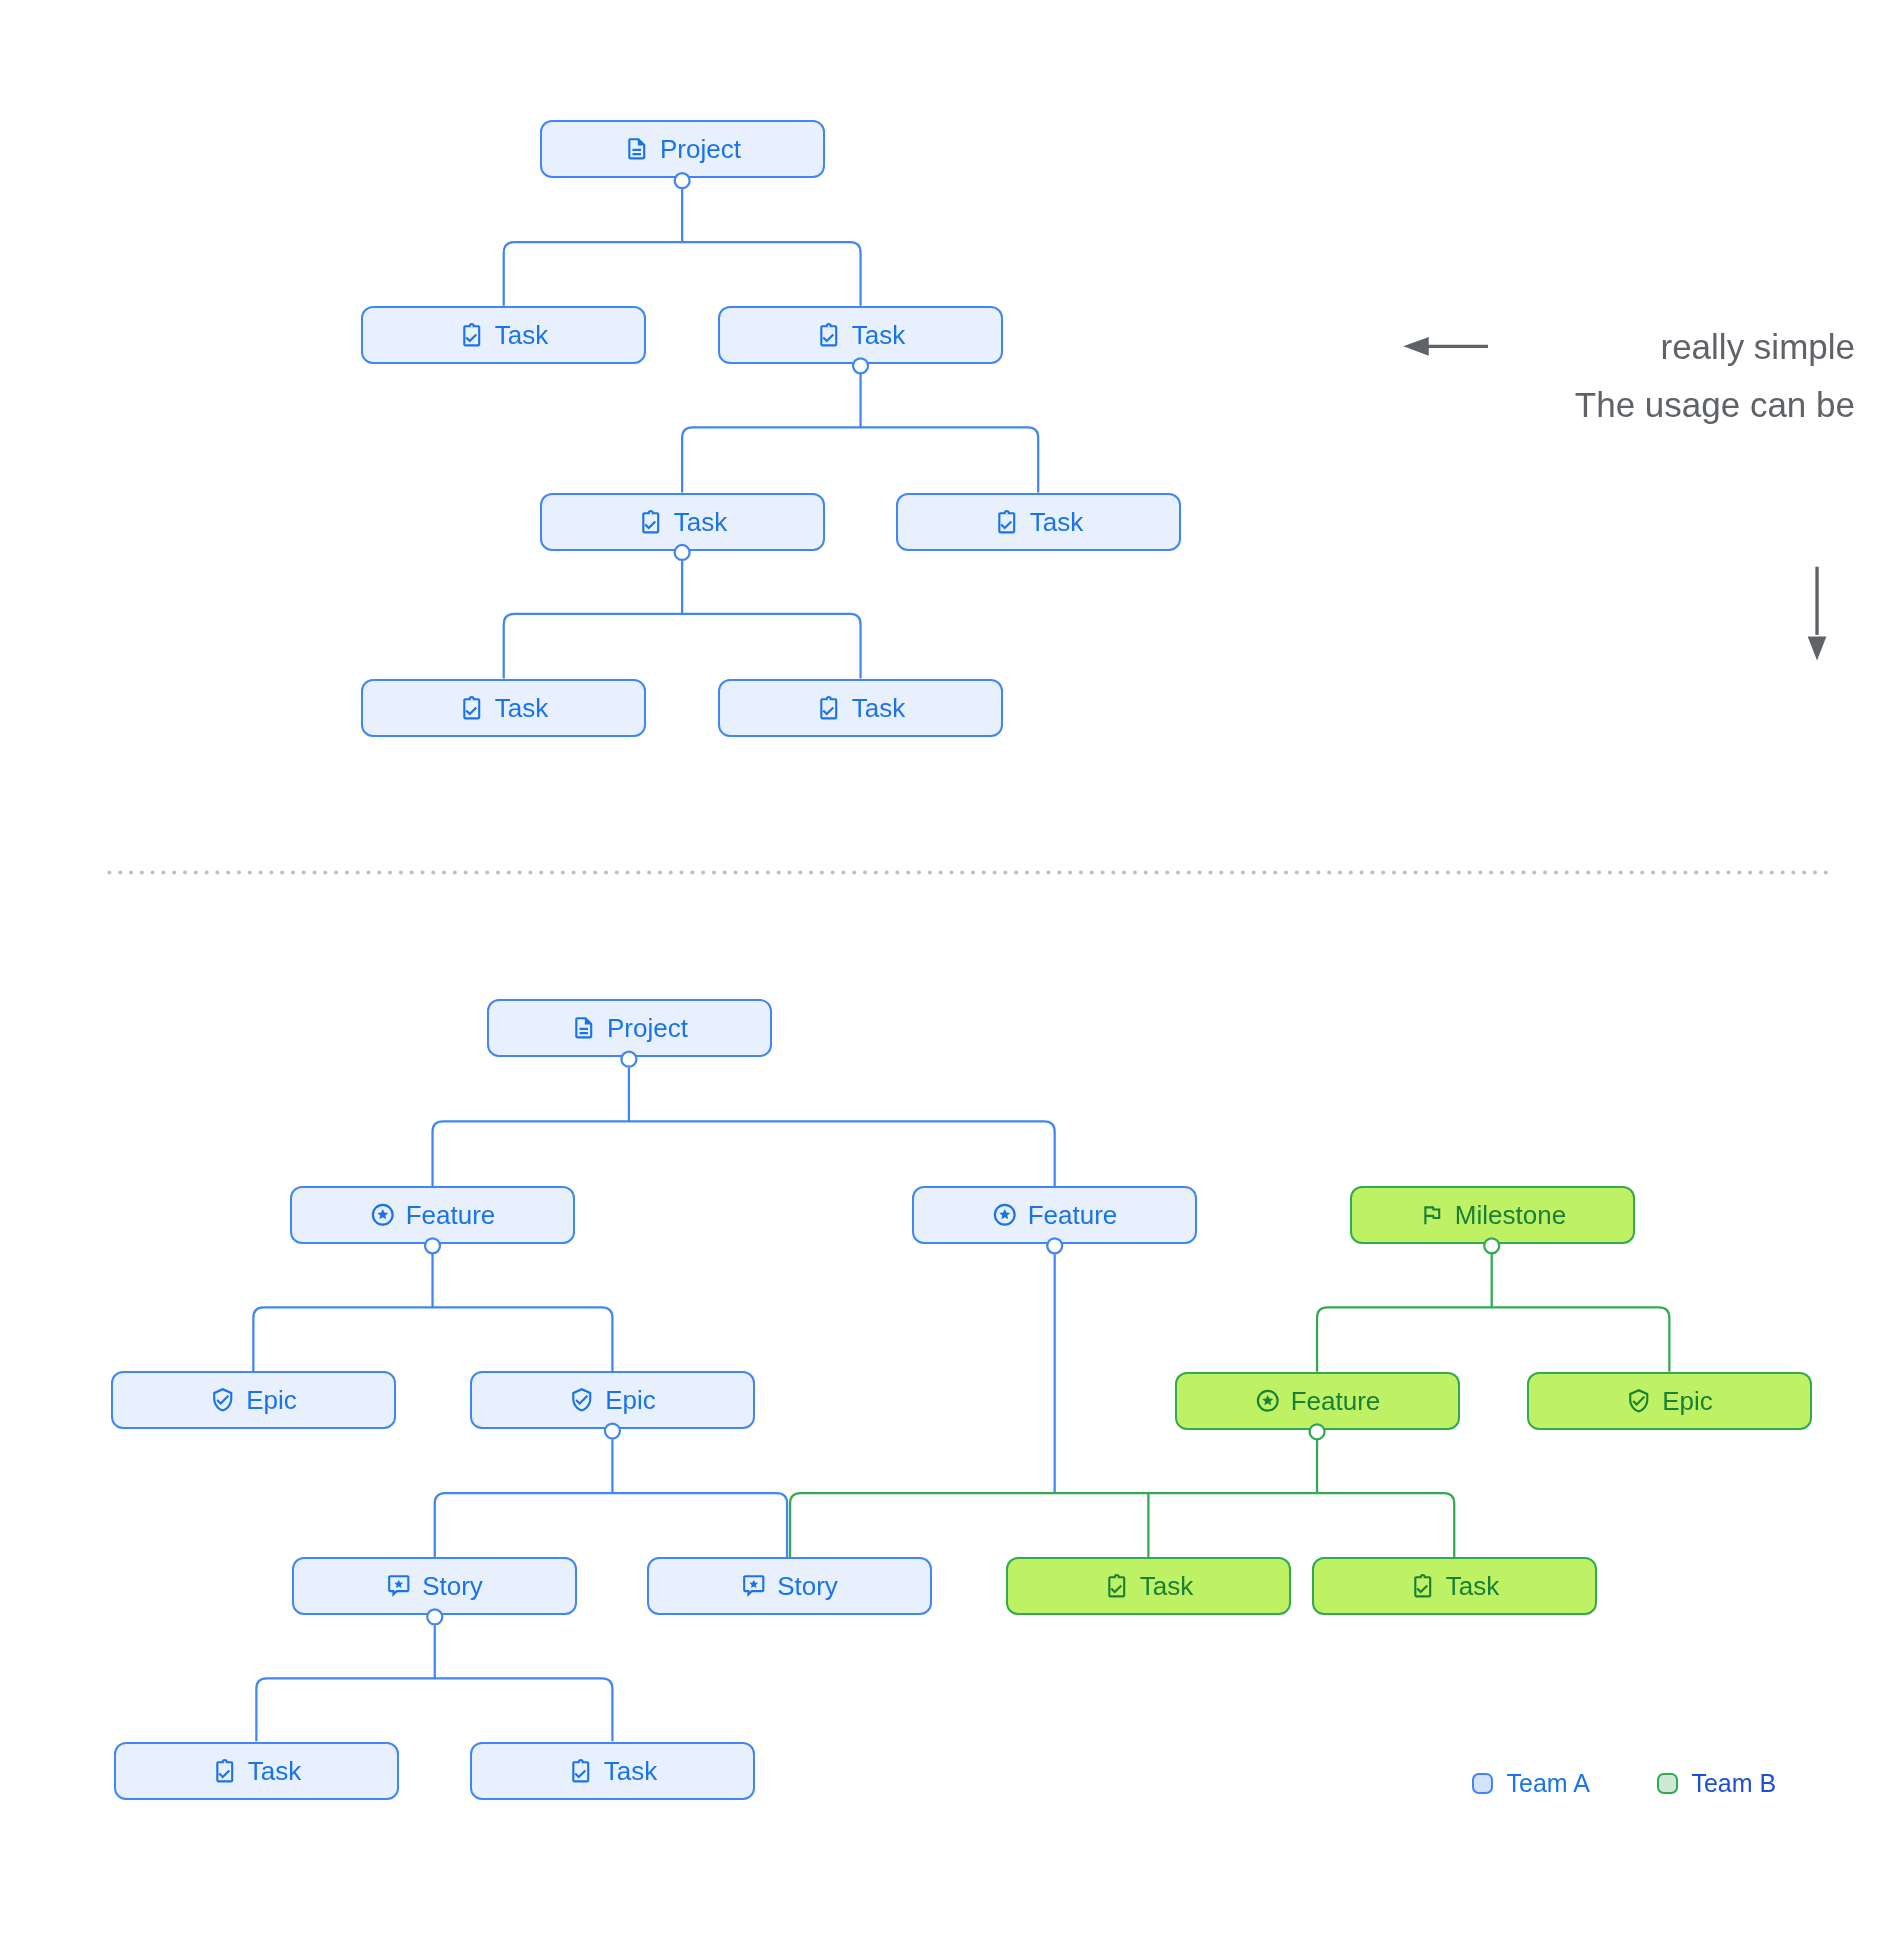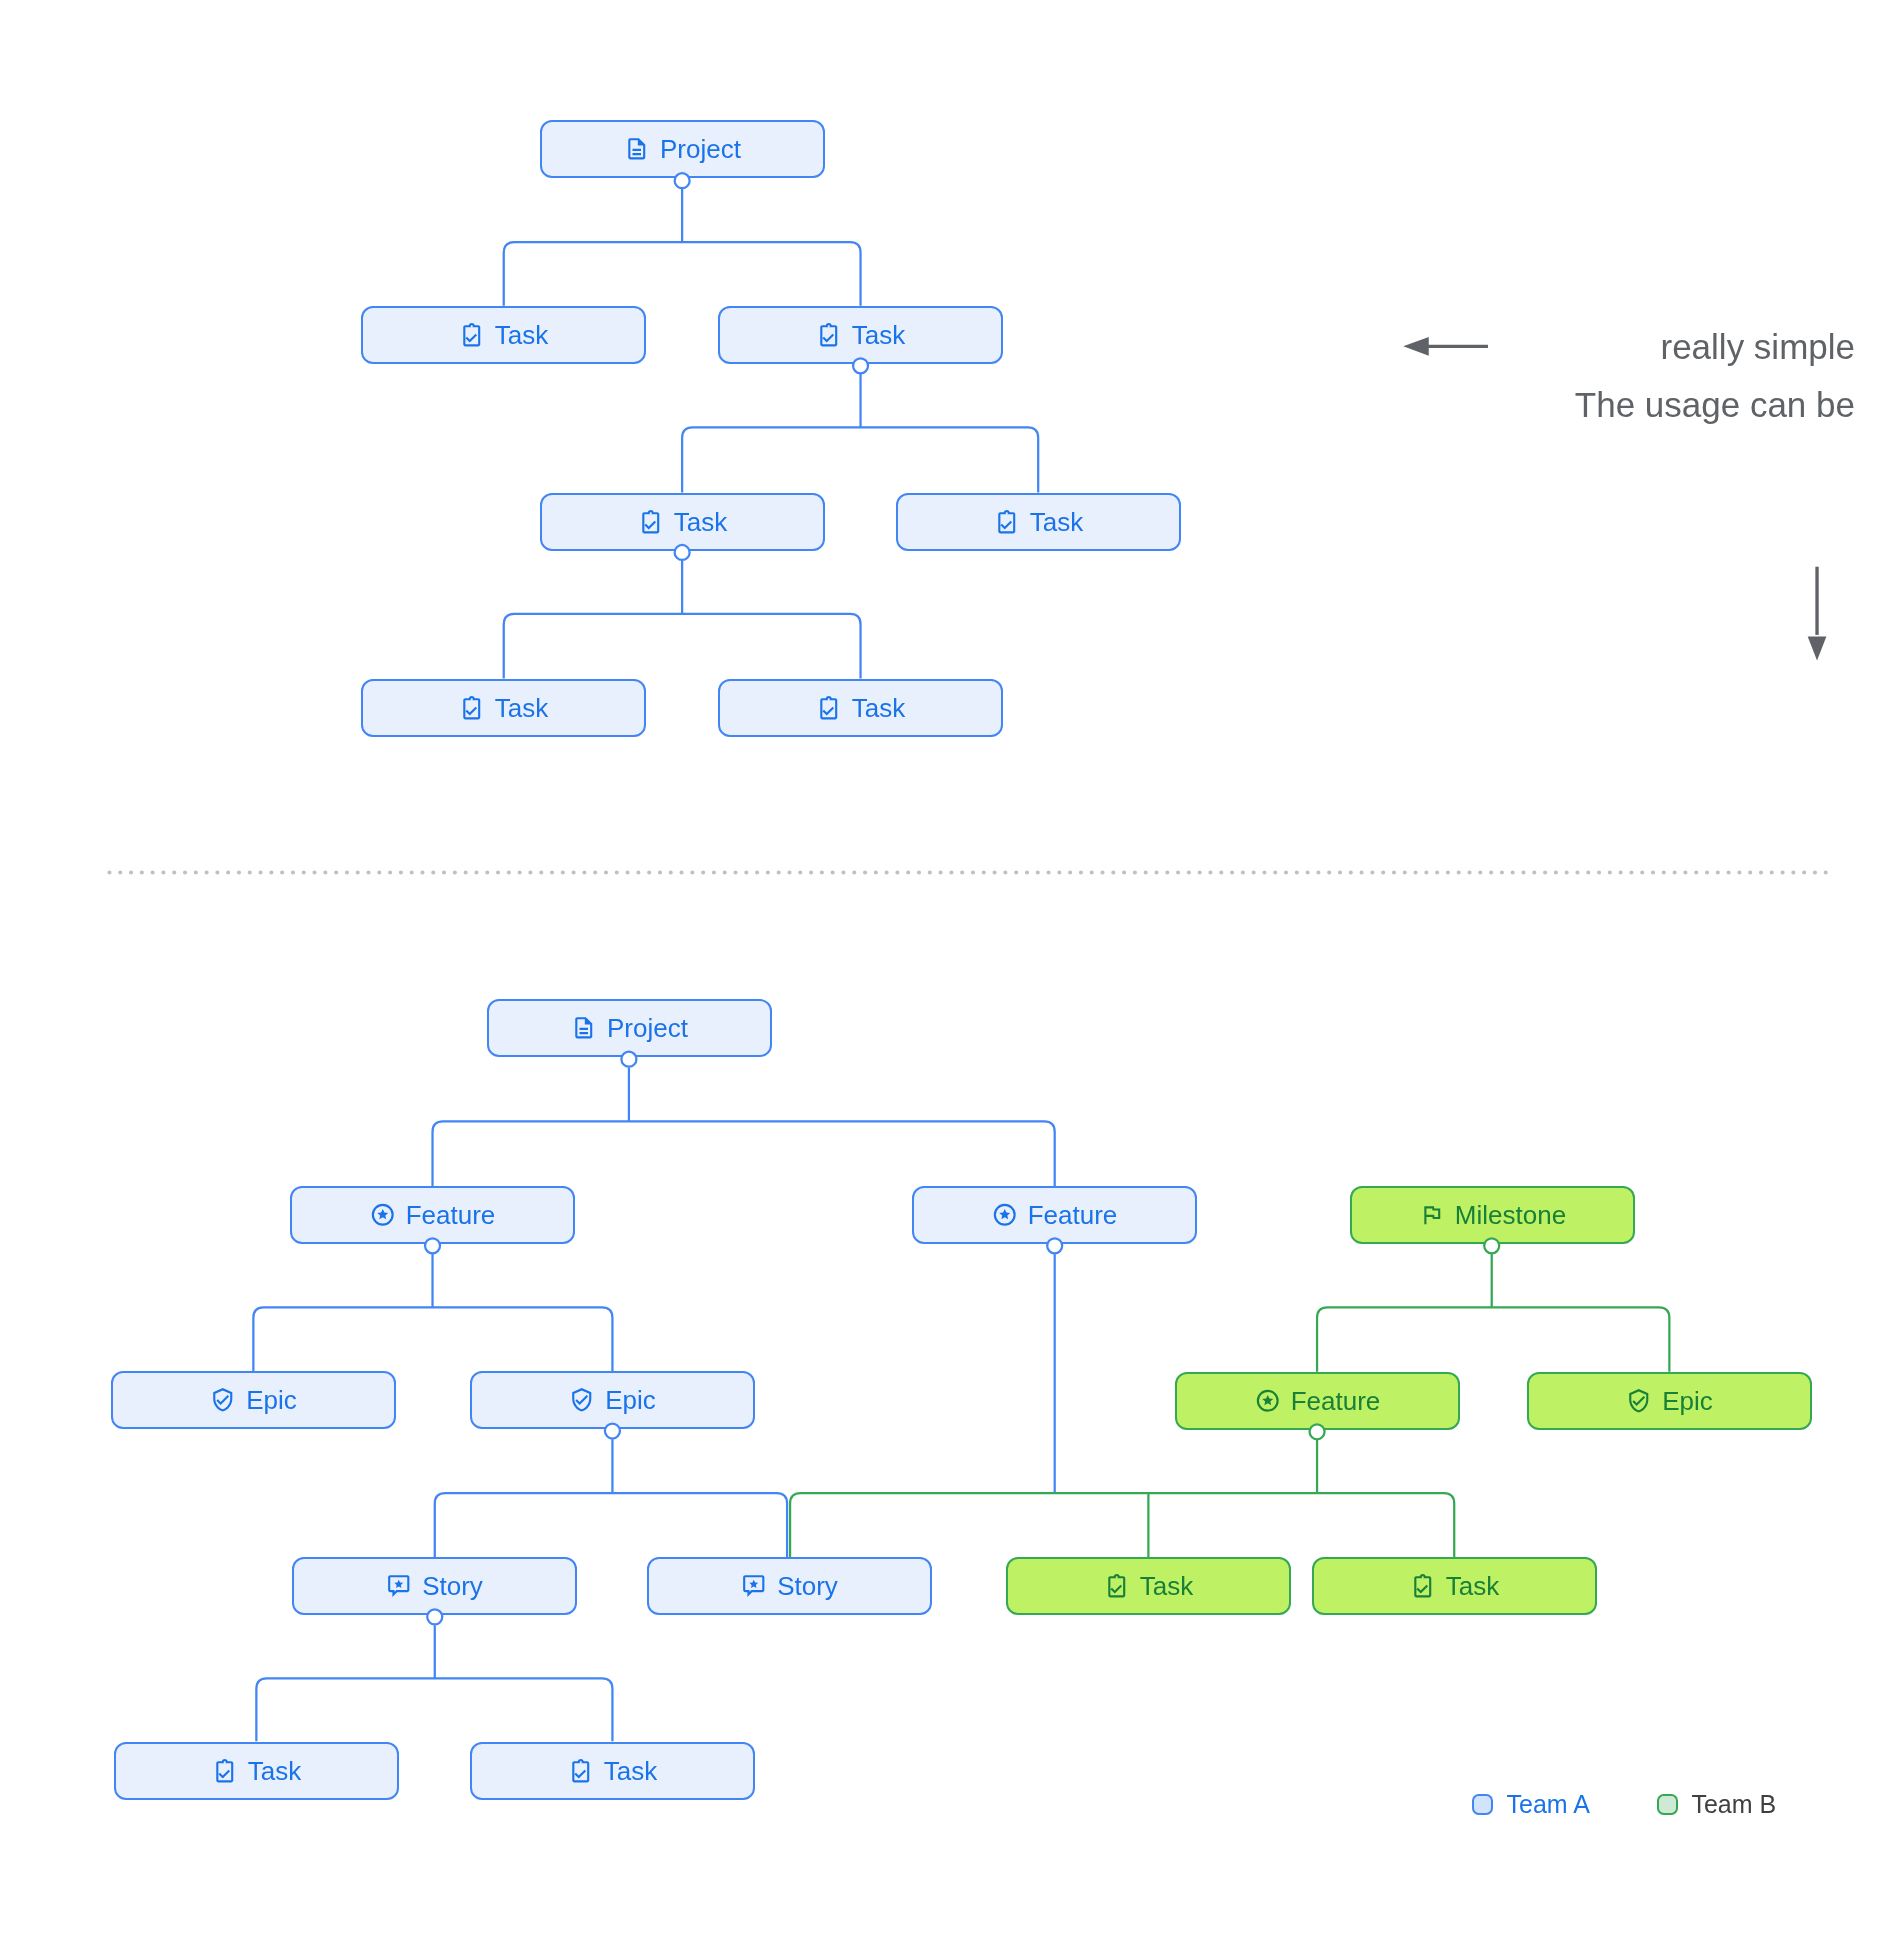--- a/index.html
+++ b/index.html
@@ -35,28 +35,28 @@
     width:420px;
     text-align:right;
     color:#5F6368;
     font-size:35px;line-height:58px;font-weight:400;
     z-index:2;
   }
   .annotation .para2{margin-top:6px;}
   .legend{
     position:absolute;left:1472px;top:1769px;
     display:flex;align-items:center;gap:67px;
-    font-size:25px;font-weight:500;z-index:2;margin-top:21px;
+    font-size:25px;font-weight:500;z-index:2;
   }
   .legend-item{display:flex;align-items:center;gap:13.5px;}
   .swatch{width:21px;height:21px;border-radius:6.7px;border:2.2px solid;box-sizing:border-box;}
   .swatch-a{background:#D2E3FC;border-color:#4285F4;}
   .swatch-b{background:#CEEAD6;border-color:#34A853;}
   .legend-a{color:#1A73E8;}
-  .legend-b{color:#404040;}
+  .legend-b{color:#1d4ed8;}
 </style>
 </head>
 <body>
 
 <div id="canvas">
 
   <svg class="layer" id="lines-layer" viewBox="0 0 2532 2608" width="1898" height="1955">
 
     <path d="M910 252 L910 323 M672 408 L672 337 Q672 323 686 323 L1134 323 Q1148 323 1148 337 L1148 408" fill="none" stroke="#4285F4" stroke-width="3"></path>
     <path d="M1148 499 L1148 570 M910 657 L910 584 Q910 570 924 570 L1371 570 Q1385 570 1385 584 L1385 657" fill="none" stroke="#4285F4" stroke-width="3"></path>

